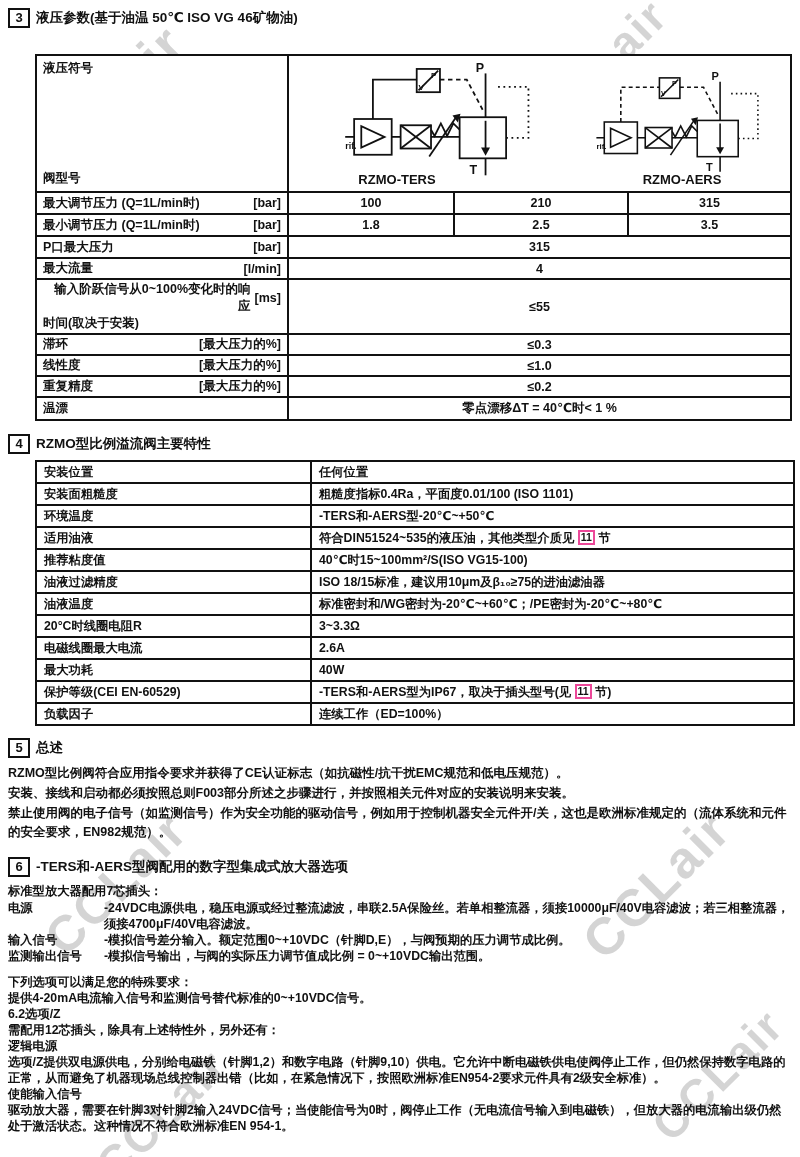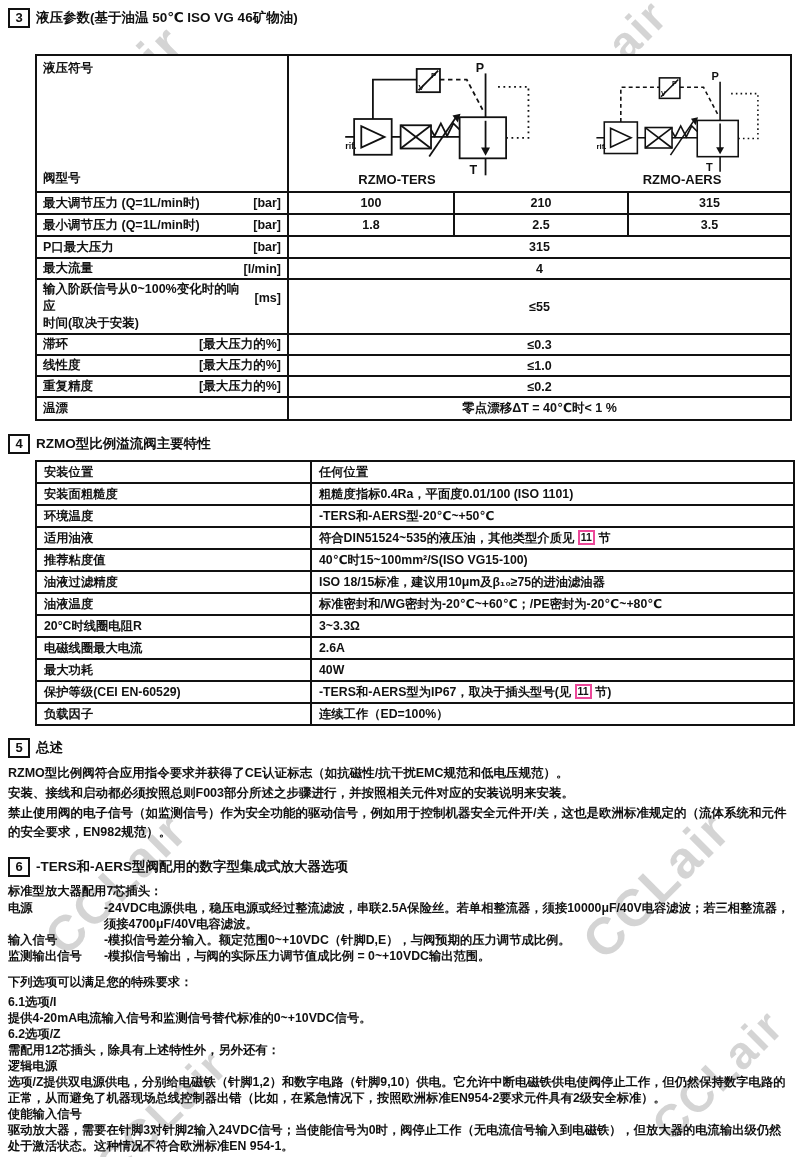--- a/index.html
+++ b/index.html
@@ -39,21 +39,21 @@
     display:inline-block;border:2px solid #111;
     min-width:14px;text-align:center;
     padding:0 2px;font-size:13px;line-height:16px;
   }
   .sec-title{font-size:13.5px;}
   
   table{border-collapse:collapse;table-layout:fixed;background:#fff;}
   td{border:2px solid #111;padding:1px 6px;font-size:12.5px;vertical-align:middle;}
   .tblA{margin-left:27px;width:755px;margin-top:26px;}
   .tblA td.val{text-align:center;}
-  .labcell{display:flex;justify-content:space-between;align-items:center;gap:4px;}
+  .labcell{display:flex;justify-content:space-between;align-items:center;gap:4px;text-align:right;}
   .labcell .unit{white-space:nowrap;}
   .hdrcell{height:135px;position:relative;padding:0;}
   .hdr-left{height:100%;display:flex;flex-direction:column;justify-content:space-between;padding:4px 6px;box-sizing:border-box;}
   .diagram{position:absolute;}
   .diag-ters{left:48px;top:4px;}
   .diag-aers{left:300px;top:14px;}
   .model-label{position:absolute;bottom:4px;font-size:13px;}
   .model-ters{left:28px;width:160px;text-align:center;}
   .model-aers{left:288px;width:210px;text-align:center;}
   svg text{font-family:"Liberation Sans","DejaVu Sans",sans-serif;font-weight:700;fill:#111;}
@@ -361,21 +361,20 @@
       <div class="spec-row">
         <span class="spec-term">输入信号</span>
         <span class="spec-desc">-模拟信号差分输入。额定范围0~+10VDC（针脚D,E），与阀预期的压力调节成比例。</span>
       </div>
       <div class="spec-row">
         <span class="spec-term">监测输出信号</span>
         <span class="spec-desc">-模拟信号输出，与阀的实际压力调节值成比例 = 0~+10VDC输出范围。</span>
       </div>
 
       <div class="line gap-top">下列选项可以满足您的特殊要求：</div>
-      <div class="line mt4">6.1选项/I</div>
       <div class="line">提供4-20mA电流输入信号和监测信号替代标准的0~+10VDC信号。</div>
       <div class="line">6.2选项/Z</div>
       <div class="line">需配用12芯插头，除具有上述特性外，另外还有：</div>
       <div class="line">逻辑电源</div>
       <div class="line">选项/Z提供双电源供电，分别给电磁铁（针脚1,2）和数字电路（针脚9,10）供电。它允许中断电磁铁供电使阀停止工作，但仍然保持数字电路的正常，从而避免了机器现场总线控制器出错（比如，在紧急情况下，按照欧洲标准EN954-2要求元件具有2级安全标准）。</div>
       <div class="line">使能输入信号</div>
       <div class="line">驱动放大器，需要在针脚3对针脚2输入24VDC信号；当使能信号为0时，阀停止工作（无电流信号输入到电磁铁），但放大器的电流输出级仍然处于激活状态。这种情况不符合欧洲标准EN 954-1。</div>
 
     </div>
 

